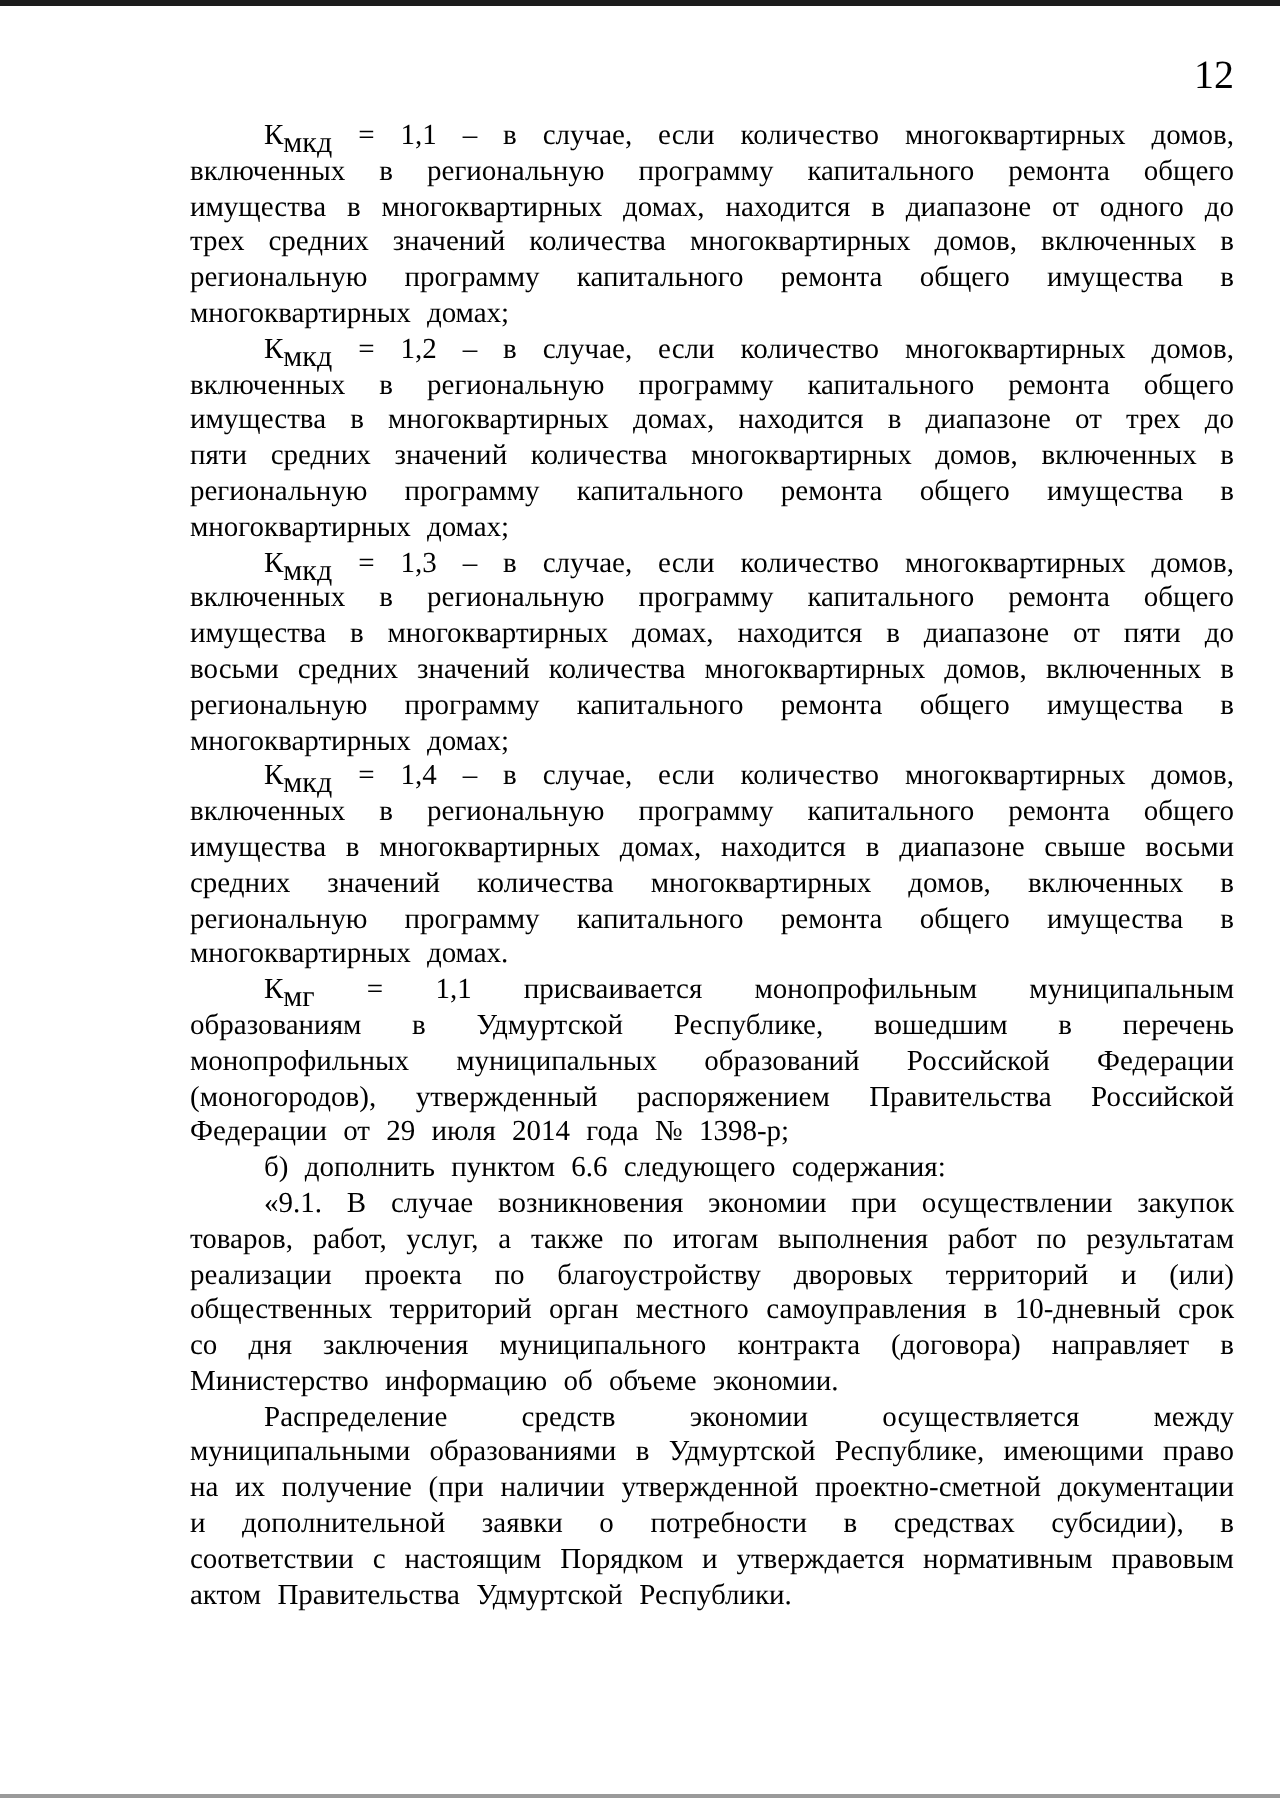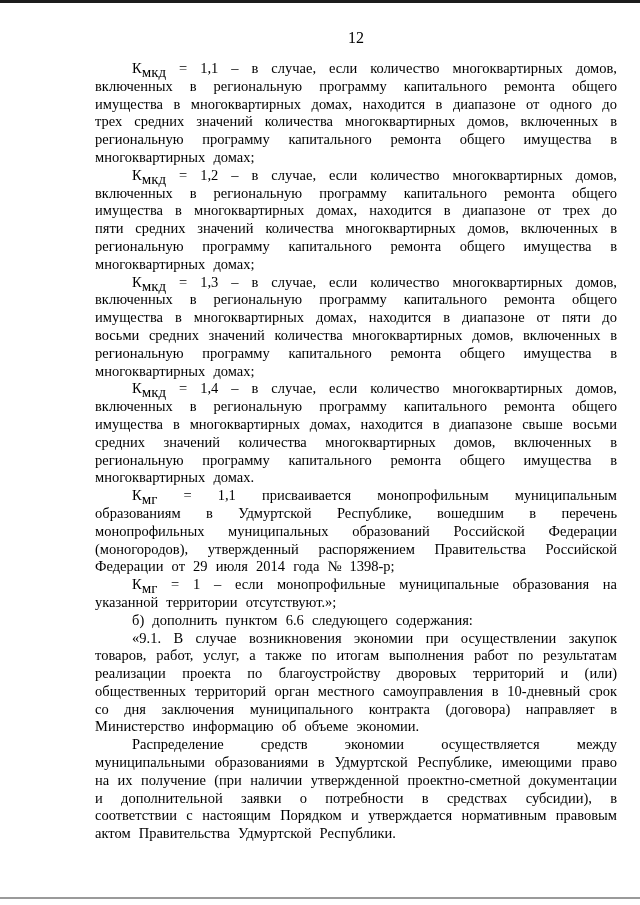--- a/index.html
+++ b/index.html
@@ -29,22 +29,22 @@
   }
   .edge-bottom {
     position: absolute;
     bottom: 6px;
     left: 0;
     width: 100%;
     height: 2px;
     background: #9a9a9a;
   }
   .page-number {
-    text-align: center;
-    font-size: 16px;
+    text-align: right;
+    font-size: 20px;
     line-height: 16px;
     margin: 8px 0 14px 0;
     font-family: Liberation Serif, serif;
   }
   .para {
     margin: 0;
     text-align: justify;
     text-indent: 37px;
     font-size: 14.5px;
     line-height: 17.8px;
@@ -67,21 +67,20 @@
   <p class="para"><span>К</span><sub class="sub">мкд</sub><span> = 1,1 – в случае, если количество многоквартирных домов, включенных в региональную программу капитального ремонта общего имущества в многоквартирных домах, находится в диапазоне от одного до трех средних значений количества многоквартирных домов, включенных в региональную программу капитального ремонта общего имущества в многоквартирных домах;</span></p>
 
   <p class="para"><span>К</span><sub class="sub">мкд</sub><span> = 1,2 – в случае, если количество многоквартирных домов, включенных в региональную программу капитального ремонта общего имущества в многоквартирных домах, находится в диапазоне от трех до пяти средних значений количества многоквартирных домов, включенных в региональную программу капитального ремонта общего имущества в многоквартирных домах;</span></p>
 
   <p class="para"><span>К</span><sub class="sub">мкд</sub><span> = 1,3 – в случае, если количество многоквартирных домов, включенных в региональную программу капитального ремонта общего имущества в многоквартирных домах, находится в диапазоне от пяти до восьми средних значений количества многоквартирных домов, включенных в региональную программу капитального ремонта общего имущества в многоквартирных домах;</span></p>
 
   <p class="para"><span>К</span><sub class="sub">мкд</sub><span> = 1,4 – в случае, если количество многоквартирных домов, включенных в региональную программу капитального ремонта общего имущества в многоквартирных домах, находится в диапазоне свыше восьми средних значений количества многоквартирных домов, включенных в региональную программу капитального ремонта общего имущества в многоквартирных домах.</span></p>
 
   <p class="para"><span>К</span><sub class="sub">мг</sub><span> = 1,1 присваивается монопрофильным муниципальным образованиям в Удмуртской Республике, вошедшим в перечень монопрофильных муниципальных образований Российской Федерации (моногородов), утвержденный распоряжением Правительства Российской Федерации от 29 июля 2014 года № 1398-р;</span></p>
 
-  <p class="para"><span>К</span><sub class="sub">мг</sub><span> = 1 – если монопрофильные муниципальные образования на указанной территории отсутствуют.»;</span></p>
 
   <p class="para"><span>б) дополнить пунктом 6.6 следующего содержания:</span></p>
 
   <p class="para"><span>«9.1. В случае возникновения экономии при осуществлении закупок товаров, работ, услуг, а также по итогам выполнения работ по результатам реализации проекта по благоустройству дворовых территорий и (или) общественных территорий орган местного самоуправления в 10-дневный срок со дня заключения муниципального контракта (договора) направляет в Министерство информацию об объеме экономии.</span></p>
 
   <p class="para"><span>Распределение средств экономии осуществляется между муниципальными образованиями в Удмуртской Республике, имеющими право на их получение (при наличии утвержденной проектно-сметной документации и дополнительной заявки о потребности в средствах субсидии), в соответствии с настоящим Порядком и утверждается нормативным правовым актом Правительства Удмуртской Республики.</span></p>
 
   <div class="edge-bottom"></div>
 </div>
 

